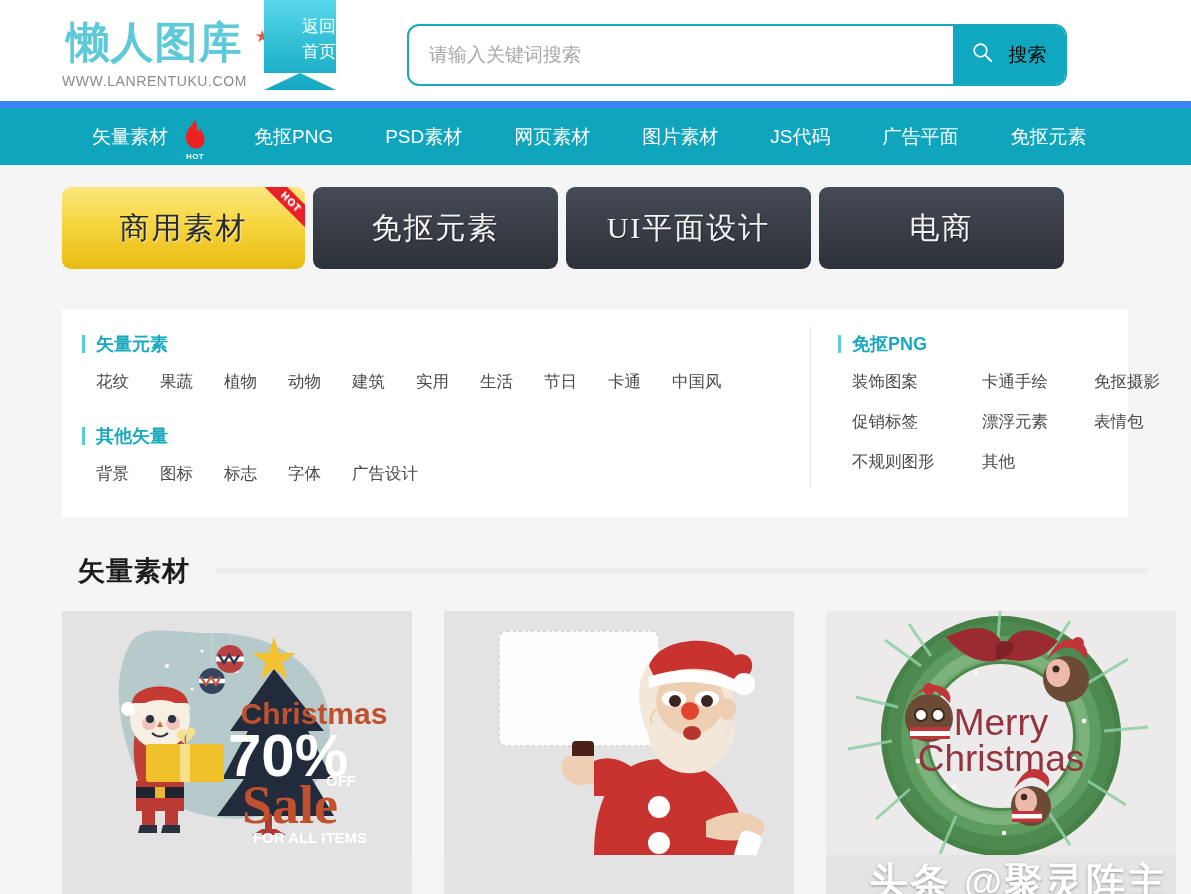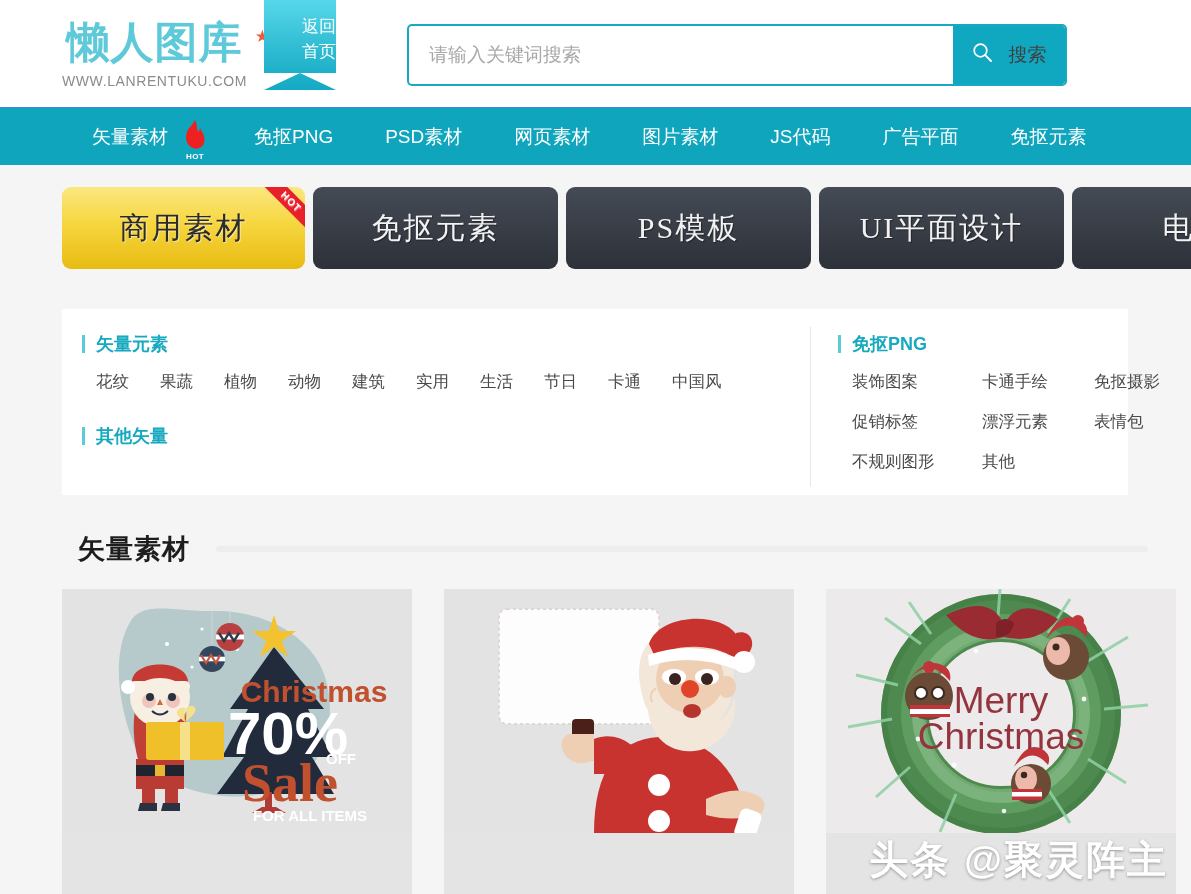--- a/index.html
+++ b/index.html
@@ -8,21 +8,21 @@
     background: #f5f5f5;
     font-family: "Liberation Sans", "DejaVu Sans", sans-serif;
     overflow: hidden;
   }
 
   
   .header {
     position: relative;
     height: 108px;
     background: #ffffff;
-    border-bottom: 1px solid #3b82f6;
+    border-bottom: 7px solid #3b82f6;
   }
   .logo-wrap {
     position: absolute;
     left: 52px; top: 14px;
     width: 205px;
   }
   .logo-text {
     font-size: 43px;
     letter-spacing: 1px;
     color: #5ec9d8;
@@ -64,42 +64,42 @@
     width: 0; height: 0;
     border-left: 36px solid #ffffff;
     border-right: 36px solid #ffffff;
     border-bottom: 17px solid transparent;
   }
   .search-box {
     position: absolute;
     left: 407px; top: 24px;
     width: 660px; height: 62px;
     border: 2px solid #18a9c1;
-    border-radius: 5px;
+    border-radius: 12px;
     background: #ffffff;
     display: flex;
     align-items: stretch;
     overflow: hidden;
   }
   .search-input {
     flex: 1;
     border: none;
     outline: none;
     padding: 0 20px;
     font-size: 19px;
     color: #333;
     font-family: "Liberation Sans", sans-serif;
     background: transparent;
   }
   .search-input::placeholder { color: #a8a8a8; }
   .search-btn {
     width: 112px;
     background: #0fa8c0;
     border: none;
-    color: #404040;
+    color: #000000;
     font-size: 19px;
     display: flex;
     align-items: center;
     justify-content: center;
     gap: 16px;
     cursor: pointer;
     font-family: "Liberation Sans", sans-serif;
   }
   .mag { display: block; }
 
@@ -341,23 +341,20 @@
   <div class="nav-item"><span>免抠元素</span></div>
 </div>
 
 <div class="tabs">
   <div class="tab active">
     <span>商用素材</span>
     <span class="tab-corner">HOT</span>
   </div>
   <div class="tab">
     <span>免抠元素</span>
-  </div>
-  <div class="tab">
-    <span>PS模板</span>
   </div>
   <div class="tab">
     <span>UI平面设计</span>
   </div>
   <div class="tab">
     <span>电商</span>
   </div>
 </div>
 
 <div class="panel">
@@ -372,20 +369,27 @@
       <span class="tag">动物</span>
       <span class="tag">建筑</span>
       <span class="tag">实用</span>
       <span class="tag">生活</span>
       <span class="tag">节日</span>
       <span class="tag">卡通</span>
       <span class="tag">中国风</span>
     </div>
 
     <div class="group-title">其他矢量</div>
+    <div class="tag-row" style="margin-bottom:0">
+      <span class="tag">背景</span>
+      <span class="tag">图标</span>
+      <span class="tag">标志</span>
+      <span class="tag">字体</span>
+      <span class="tag">广告设计</span>
+    </div>
   </div>
 
   <div class="col-right">
     <div class="group-title">免抠PNG</div>
     <div class="tag-grid">
       <span class="tag">装饰图案</span>
       <span class="tag">卡通手绘</span>
       <span class="tag">免抠摄影</span>
       <span class="tag">促销标签</span>
       <span class="tag">漂浮元素</span>

